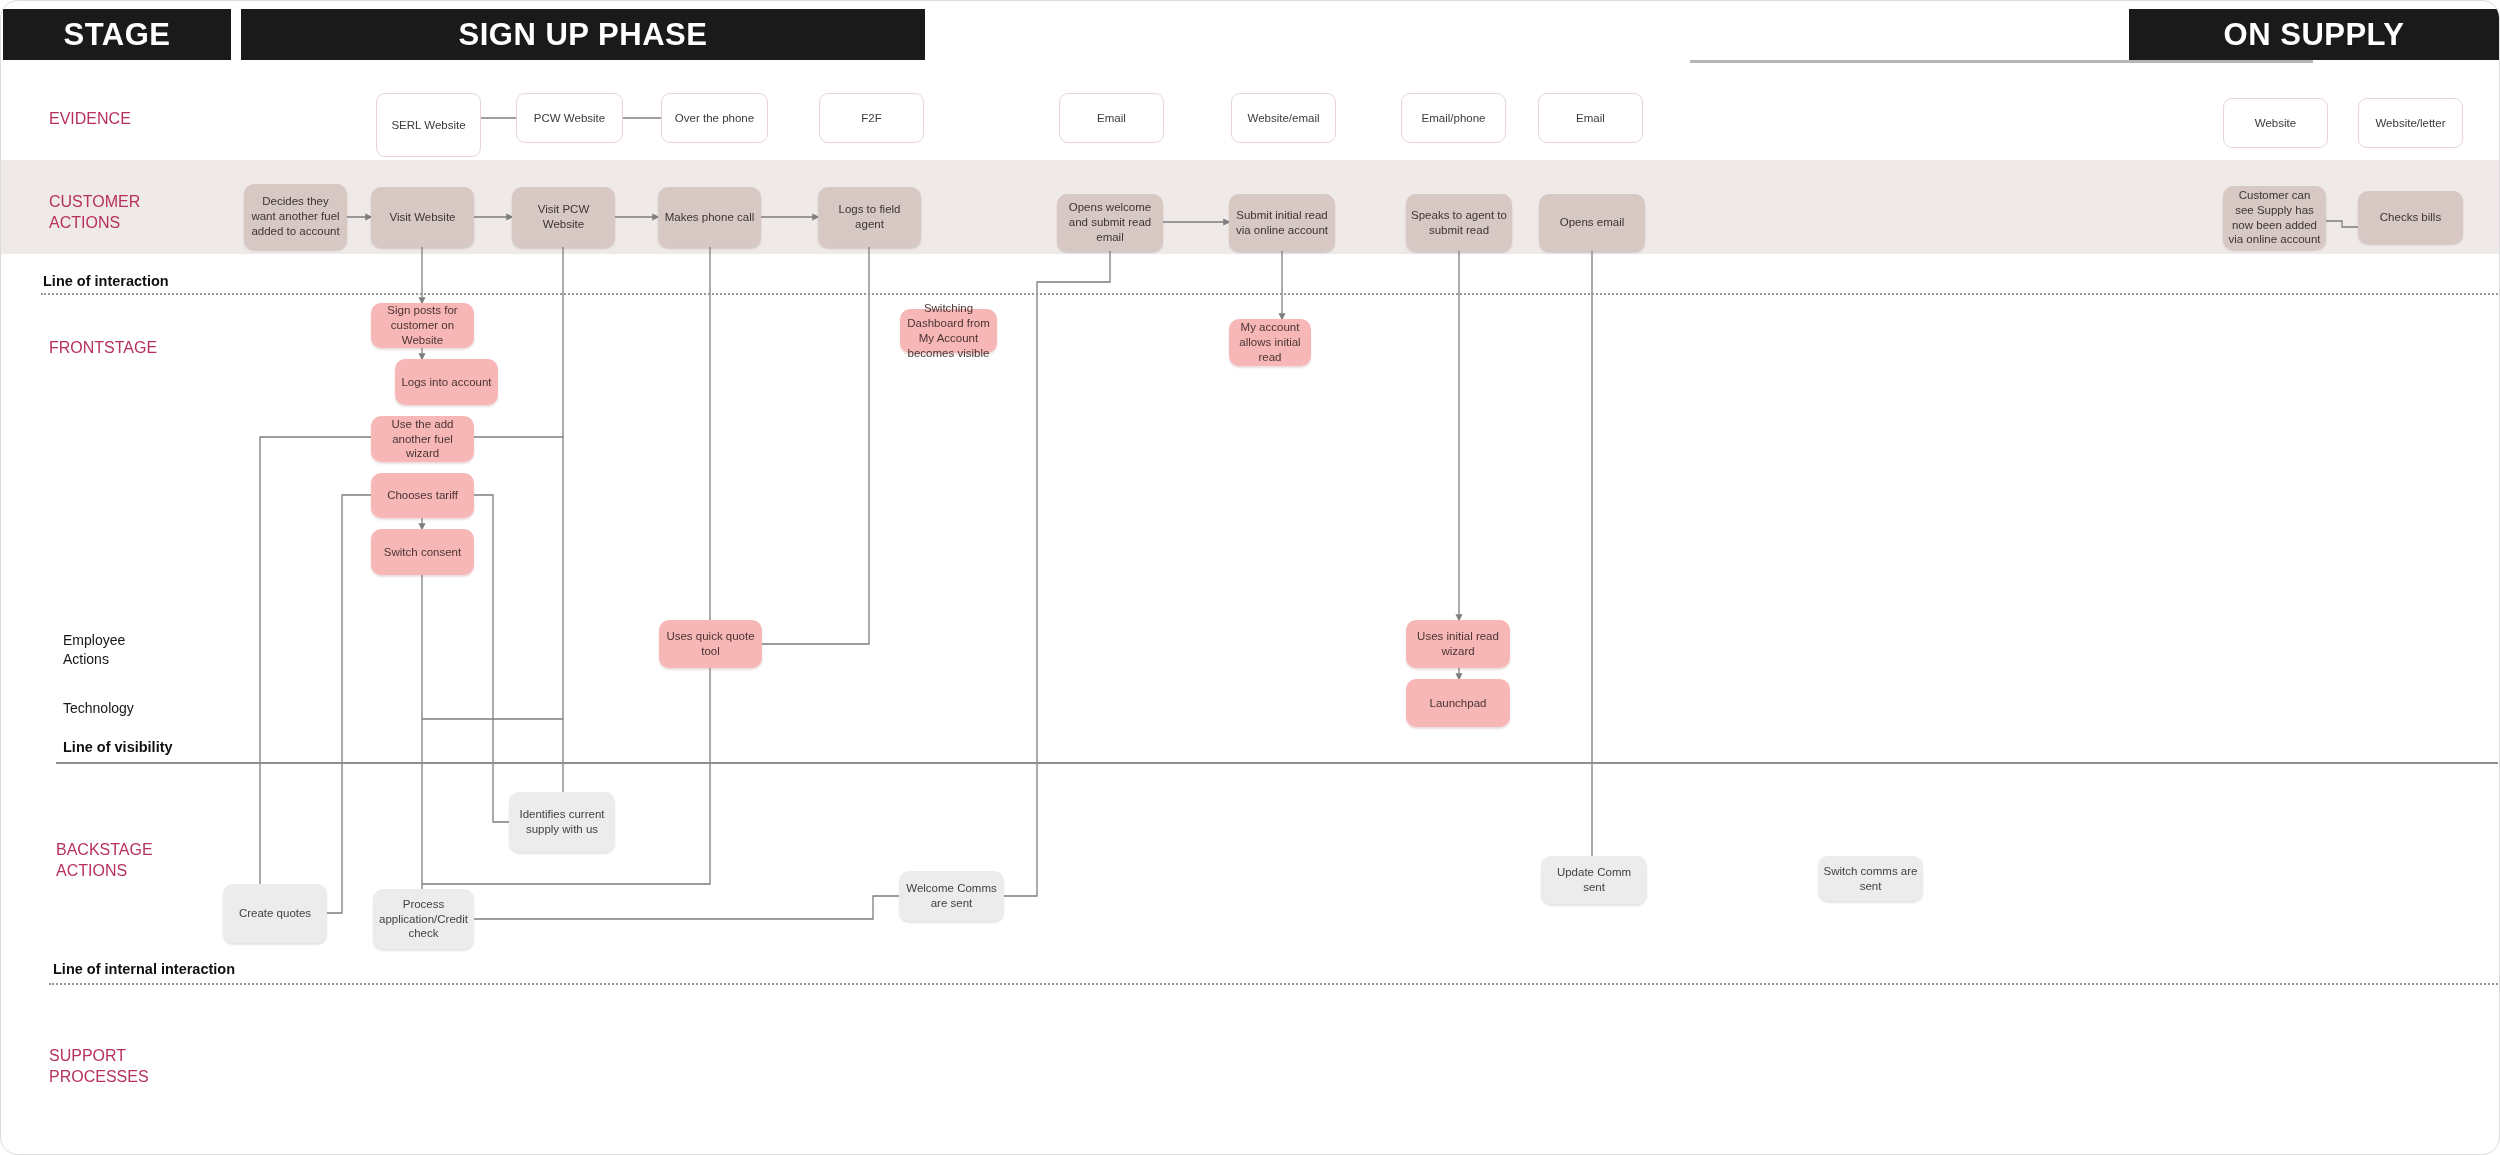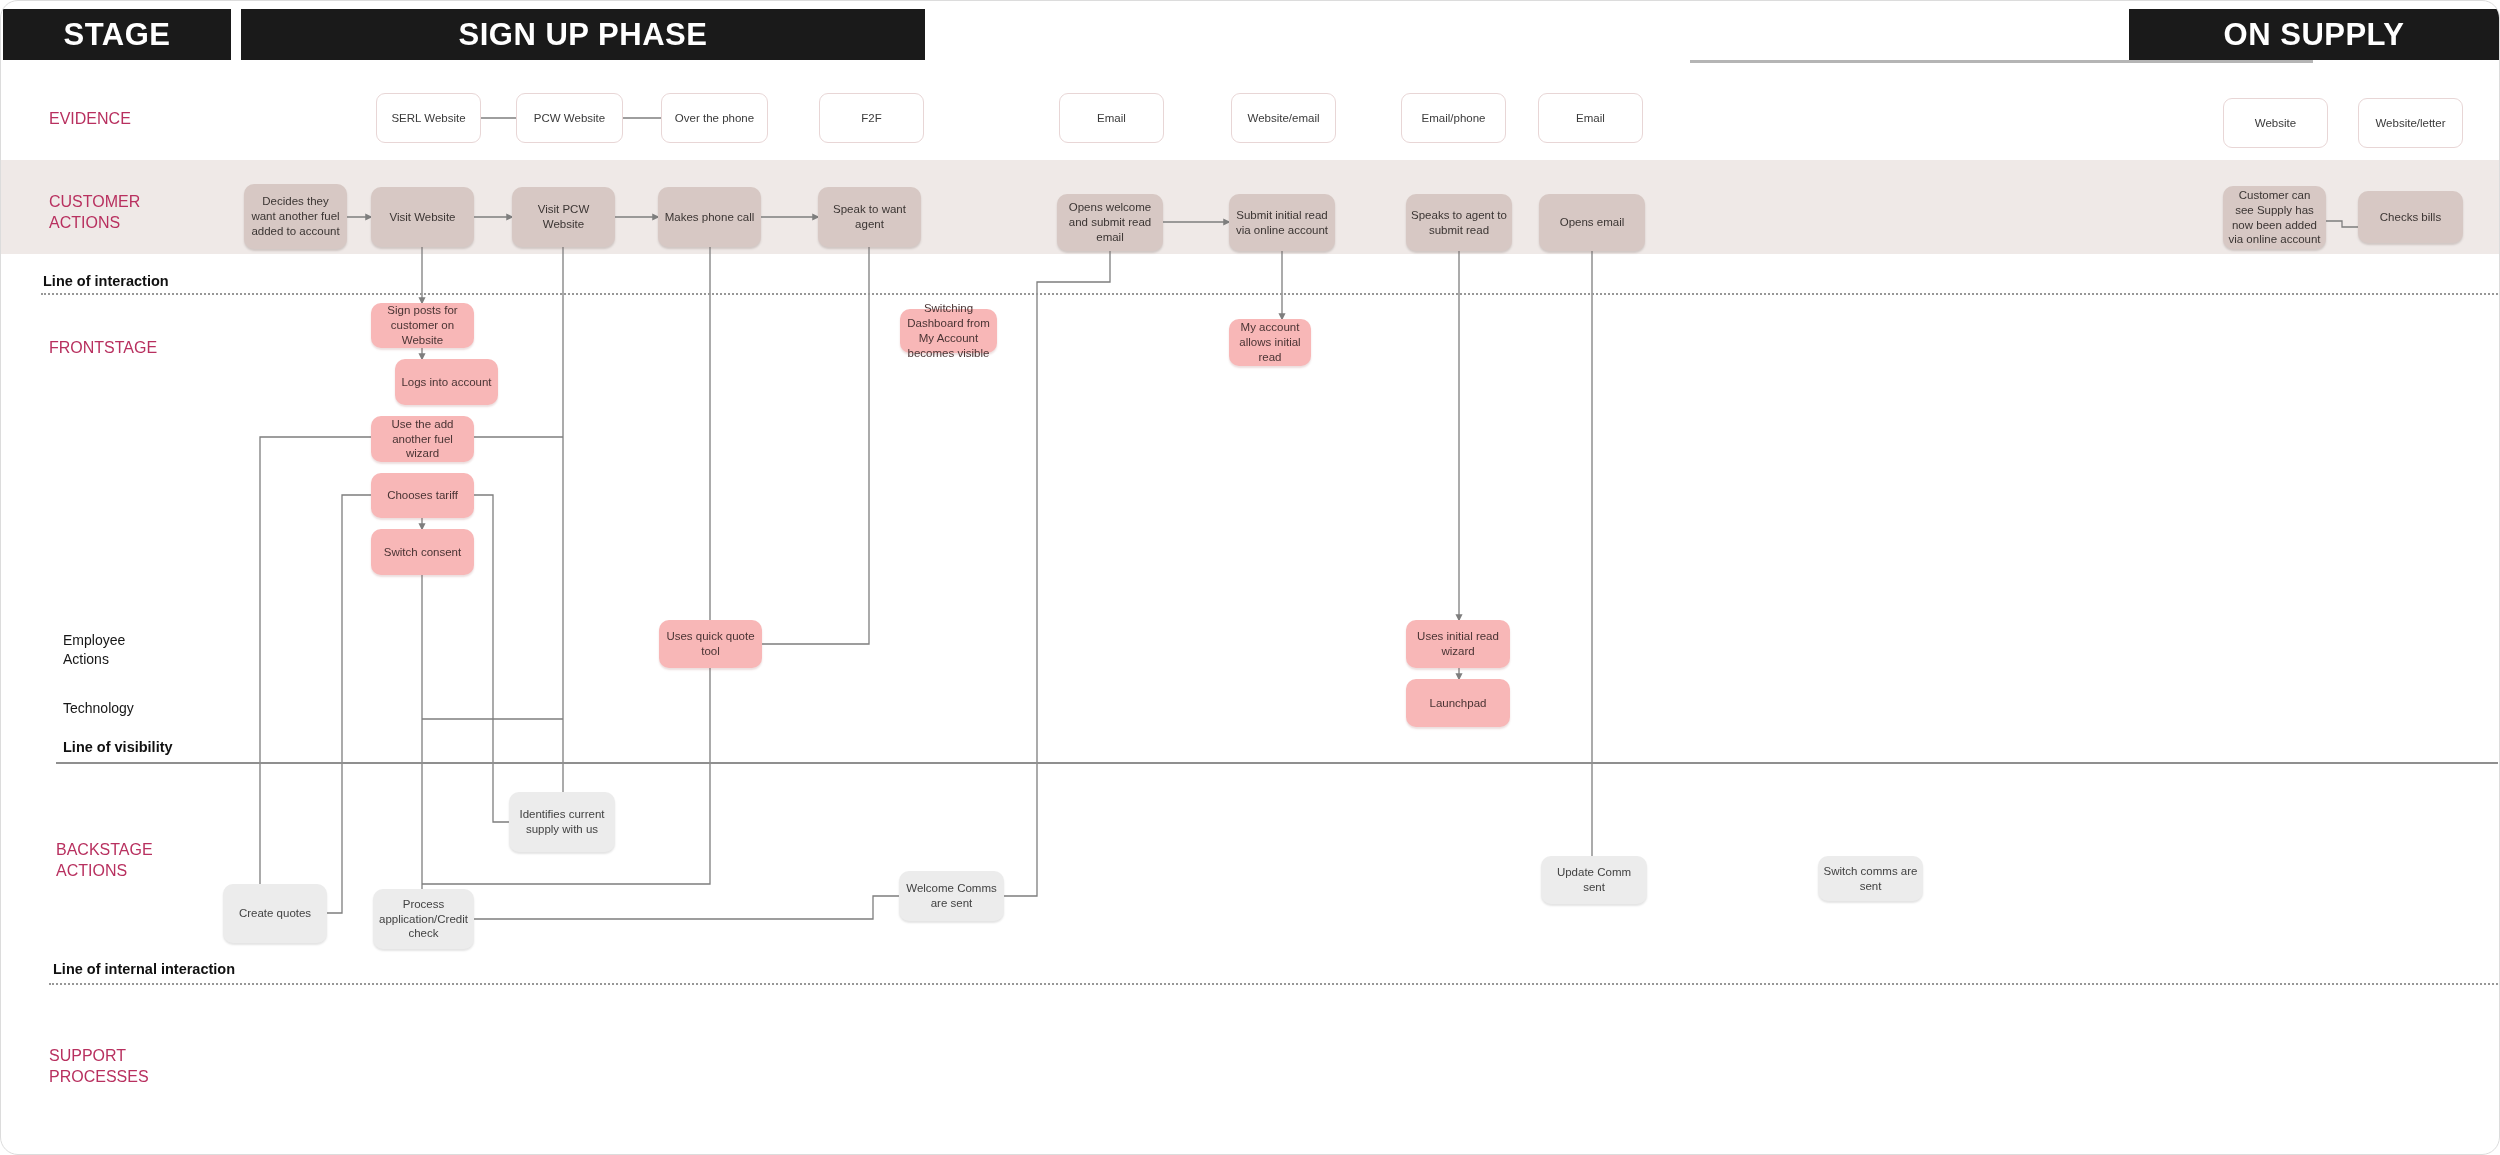--- a/index.html
+++ b/index.html
@@ -85,35 +85,35 @@
   <div class="bold-label" style="left:42px;top:272px;">Line of interaction</div>
   <div class="dotted-line" style="left:40px;top:292px;width:2457px;"></div>
 
   <div class="bold-label" style="left:62px;top:738px;">Line of visibility</div>
   <div class="solid-line" style="left:55px;top:761px;width:2442px;"></div>
 
   <div class="bold-label" style="left:52px;top:960px;">Line of internal interaction</div>
   <div class="dotted-line" style="left:48px;top:982px;width:2449px;"></div>
 
   <div id="nodes">
-      <div class="node evidence" style="left: 375px; top: 92px; width: 105px; height: 50px;">SERL Website</div>
+      <div class="node evidence" style="left: 375px; top: 92px; width: 105px; height: 64px;">SERL Website</div>
       <div class="node evidence" style="left: 515px; top: 92px; width: 107px; height: 50px;">PCW Website</div>
       <div class="node evidence" style="left: 660px; top: 92px; width: 107px; height: 50px;">Over the phone</div>
       <div class="node evidence" style="left: 818px; top: 92px; width: 105px; height: 50px;">F2F</div>
       <div class="node evidence" style="left: 1058px; top: 92px; width: 105px; height: 50px;">Email</div>
       <div class="node evidence" style="left: 1230px; top: 92px; width: 105px; height: 50px;">Website/email</div>
       <div class="node evidence" style="left: 1400px; top: 92px; width: 105px; height: 50px;">Email/phone</div>
       <div class="node evidence" style="left: 1537px; top: 92px; width: 105px; height: 50px;">Email</div>
       <div class="node evidence" style="left: 2222px; top: 97px; width: 105px; height: 50px;">Website</div>
       <div class="node evidence" style="left: 2357px; top: 97px; width: 105px; height: 50px;">Website/letter</div>
       <div class="node customer" style="left: 243px; top: 183px; width: 103px; height: 65px;">Decides they want another fuel added to account</div>
       <div class="node customer" style="left: 370px; top: 186px; width: 103px; height: 60px;">Visit Website</div>
       <div class="node customer" style="left: 511px; top: 186px; width: 103px; height: 60px;">Visit PCW Website</div>
       <div class="node customer" style="left: 657px; top: 186px; width: 103px; height: 60px;">Makes phone call</div>
-      <div class="node customer" style="left: 817px; top: 186px; width: 103px; height: 60px;">Speak to want agent</div>
+      <div class="node customer" style="left: 817px; top: 186px; width: 103px; height: 60px;">Logs to field agent</div>
       <div class="node customer" style="left: 1056px; top: 193px; width: 106px; height: 57px;">Opens welcome and submit read email</div>
       <div class="node customer" style="left: 1228px; top: 193px; width: 106px; height: 57px;">Submit initial read via online account</div>
       <div class="node customer" style="left: 1405px; top: 193px; width: 106px; height: 57px;">Speaks to agent to submit read</div>
       <div class="node customer" style="left: 1538px; top: 193px; width: 106px; height: 57px;">Opens email</div>
       <div class="node customer" style="left: 2222px; top: 185px; width: 103px; height: 63px;">Customer can see Supply has now been added via online account</div>
       <div class="node customer" style="left: 2357px; top: 190px; width: 105px; height: 52px;">Checks bills</div>
       <div class="node frontstage" style="left: 370px; top: 302px; width: 103px; height: 45px;">Sign posts for customer on Website</div>
       <div class="node frontstage" style="left: 370px; top: 358px; width: 103px; height: 46px; margin-left: 24px;">Logs into account</div>
       <div class="node frontstage" style="left: 370px; top: 415px; width: 103px; height: 46px;">Use the add another fuel wizard</div>
       <div class="node frontstage" style="left: 370px; top: 472px; width: 103px; height: 45px;">Chooses tariff</div>

